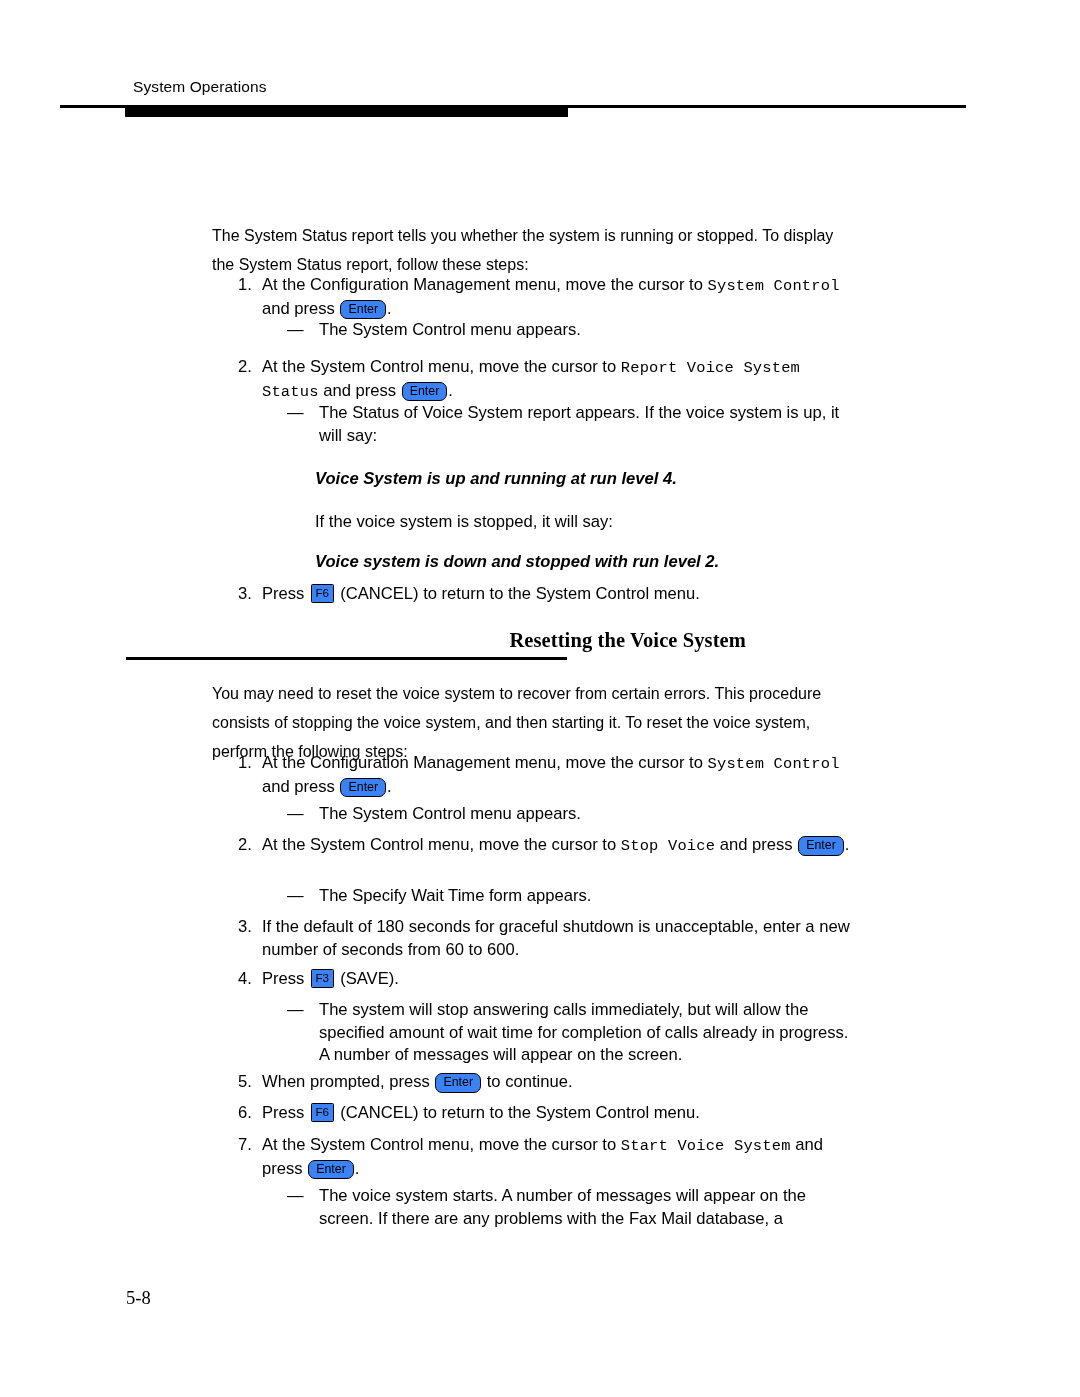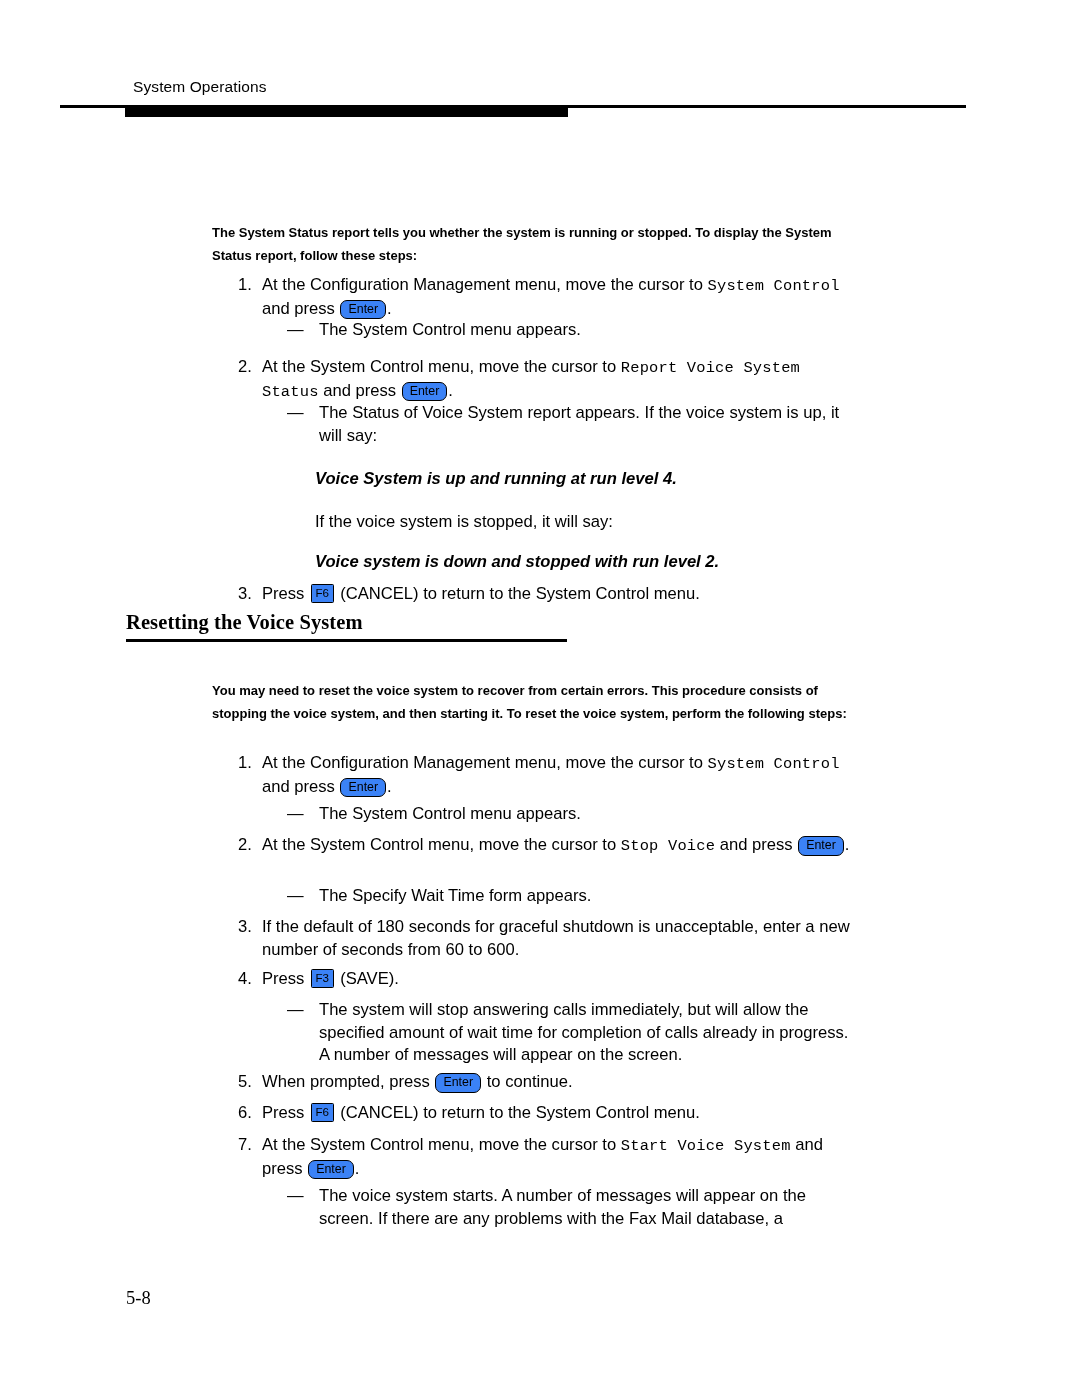--- a/index.html
+++ b/index.html
@@ -75,24 +75,23 @@
     height: 3px;
     background: #000000;
     margin-top: 5px;
   }
 
   
   .para {
     position: absolute;
     left: 212px;
     width: 648px;
-    font-size: 13px;
-    line-height: 23px;
+    font-size: 16px;
+    line-height: 29px;
     text-align: left;
-    font-weight: bold;
   }
 
   .step {
     position: absolute;
     left: 238px;
     width: 624px;
     font-size: 16.6px;
     line-height: 22.6px;
   }
   .step .num {
@@ -231,21 +230,21 @@
 
   <div class="plain-indent" style="top:511px;">If the voice system is stopped, it will say:</div>
 
   <div class="msg" style="top:551px;">Voice system is down and stopped with run level 2.</div>
 
   <div class="step" style="top:583px;">
     <span class="num">3.</span>
     <span class="stext"><span>Press </span><span class="keycap fn">F6</span><span> (CANCEL) to return to the System Control menu.</span></span>
   </div>
 
-  <div class="section-head" style="top:611px;">
+  <div class="section-head" style="top:629px;text-align:right;">
     <span class="htext">Resetting the Voice System</span>
     <span class="hrule"></span>
   </div>
 
   <div class="para" style="top:679px;">You may need to reset the voice system to recover from certain errors.  This procedure consists of stopping the voice system, and then starting it.  To reset the voice system, perform the following steps:</div>
 
   <div class="step" style="top:752px;">
     <span class="num">1.</span>
     <span class="stext"><span>At the Configuration Management menu, move the cursor to </span><span class="mono">System Control</span><span> and press </span><span class="keycap enter">Enter</span><span>.</span></span>
   </div>

